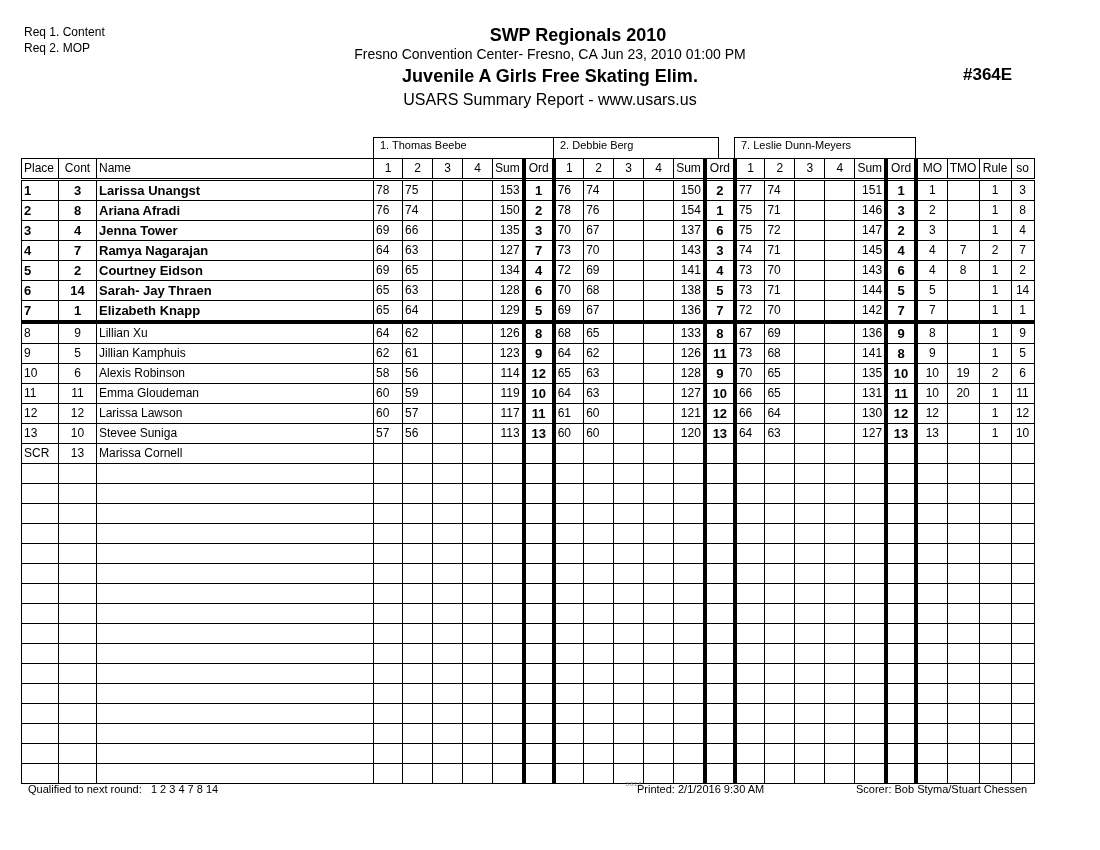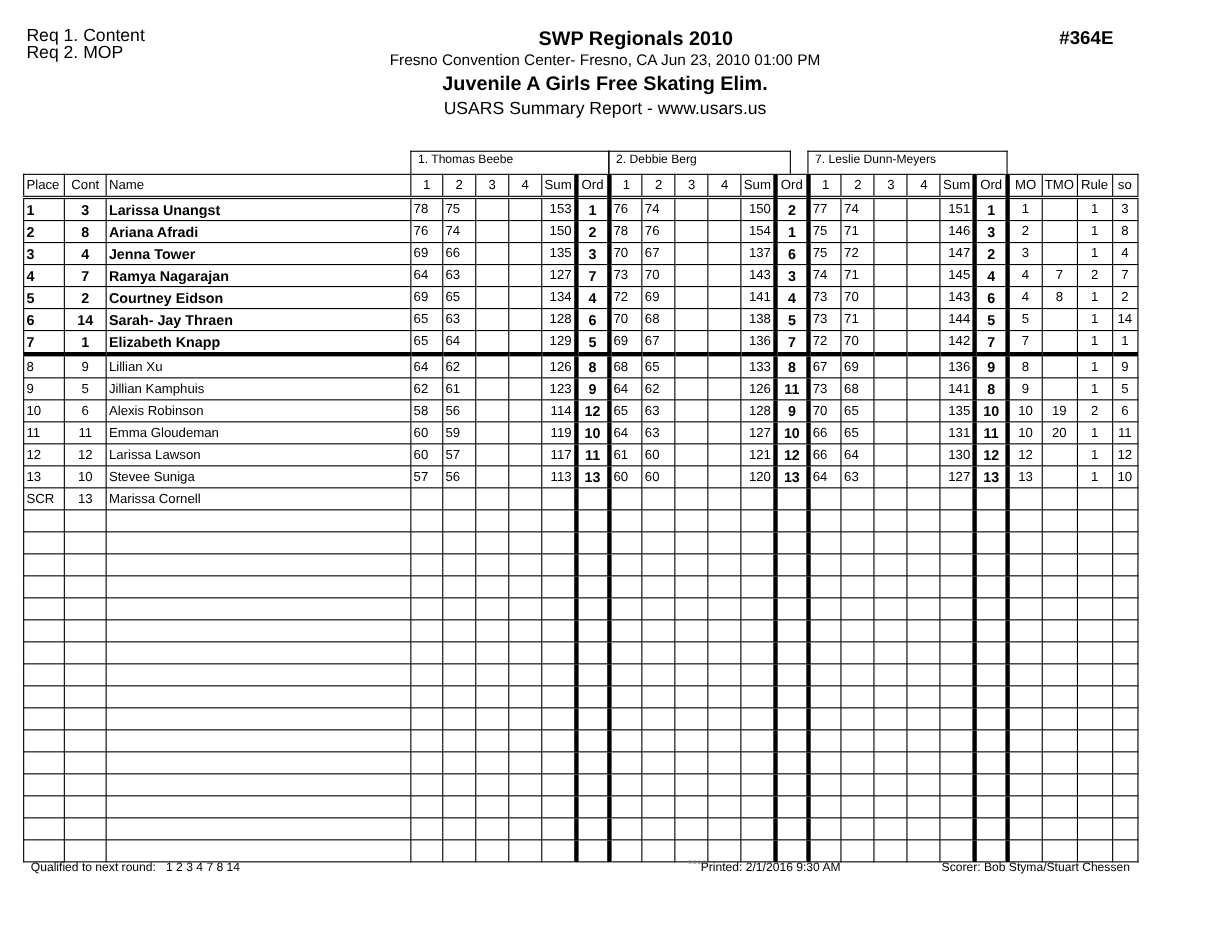--- a/index.html
+++ b/index.html
@@ -1,24 +1,24 @@
 <!DOCTYPE html>
 <html><head>
 <meta charset="utf-8">
 <style>
   html, body { margin:0; padding:0; background:#ffffff; }
   body { width:1100px; height:850px; position:relative; overflow:hidden;
          font-family:"Liberation Sans", sans-serif; color:#000; }
   .abs { position:absolute; white-space:nowrap; }
-  .req { font-size:16px; line-height:15px; left:24px; }
+  .req { font-size:12px; line-height:15px; left:24px; }
   .title { font-weight:bold; font-size:18px; left:0; width:1100px; text-align:center;padding-left:28px; }
   .venue { font-size:14px; left:0; width:1100px; text-align:center; }
   .event { font-weight:bold; font-size:18px; left:0; width:1100px; text-align:center; }
   .report { font-size:16px; left:0; width:1100px; text-align:center; }
-  .num { font-weight:bold; font-size:17px; }
+  .num { font-weight:bold; font-size:17px;margin-top:40px; }
   table.grid { position:absolute; left:21px; top:158px; border-collapse:collapse; table-layout:fixed; }
   table.grid td { border:1px solid #000; height:19px; padding:0 2px; font-size:12px; line-height:19px;
                   overflow:hidden; white-space:nowrap; }
   table.grid tr.hdr td { border-bottom:3px double #000; }
   table.grid td.c { text-align:center; }
   table.grid td.r { text-align:right; }
   table.grid td.b { font-weight:bold; font-size:13px; }
   table.grid td.ord { font-weight:bold; font-size:13px; text-align:center; }
   table.grid td.thickL { border-left:4px solid #000; }
   table.grid tr.cut td { border-bottom:4px solid #000; }

